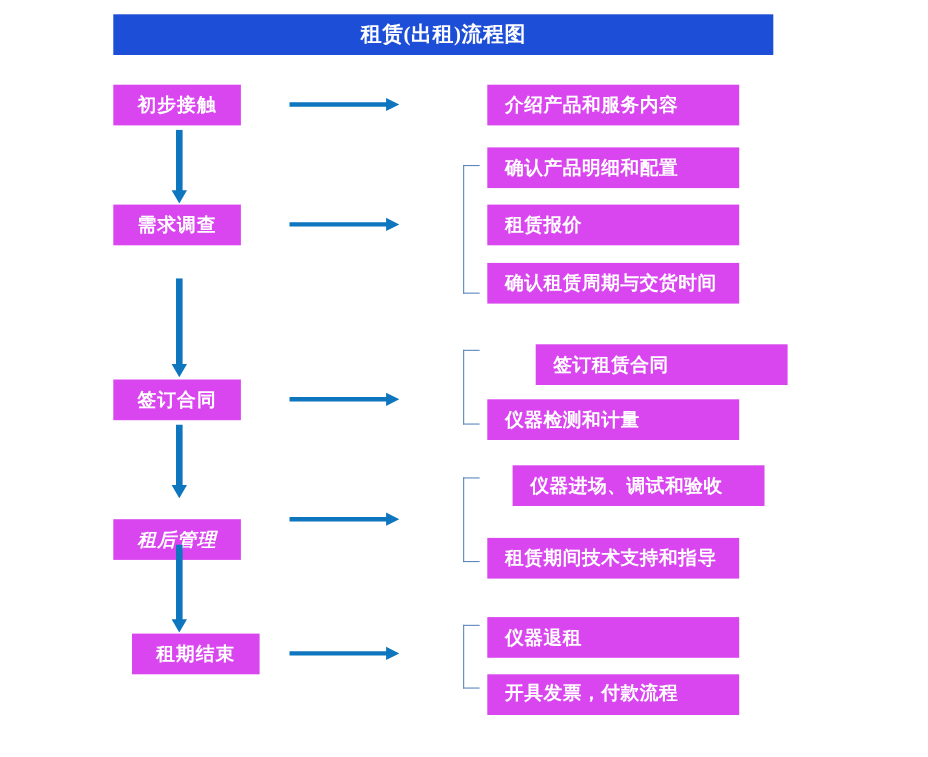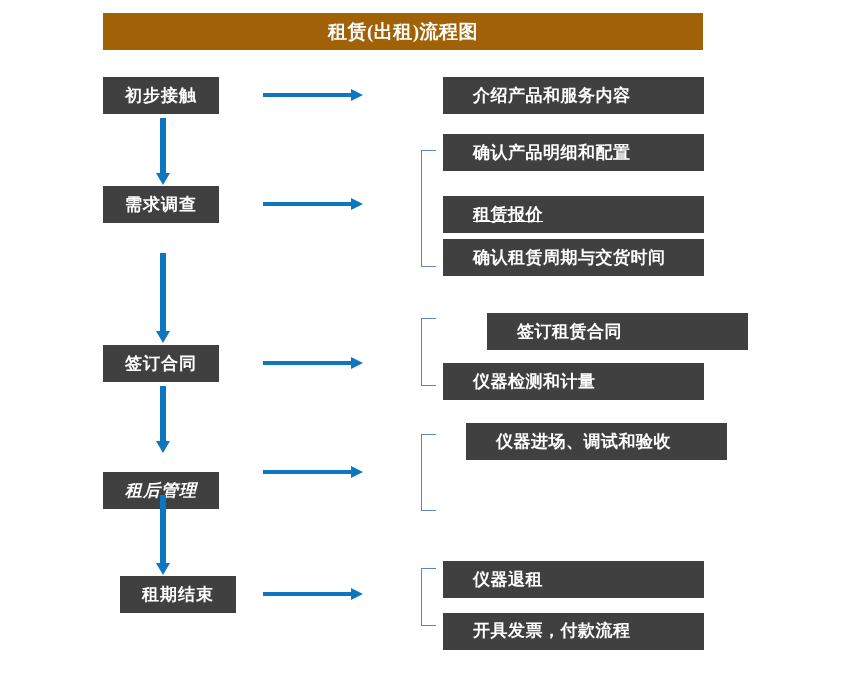--- a/index.html
+++ b/index.html
@@ -21,56 +21,56 @@
     height: 688px;
   }
 
   
   .title-bar {
     position: absolute;
     left: 103px;
     top: 13px;
     width: 600px;
     height: 37px;
-    background: #a16207;
+    background: #1d4ed8;
     color: #ffffff;
     font-size: 19px;
     font-weight: bold;
     line-height: 37px;
     text-align: center;
     letter-spacing: 0.5px;
     white-space: nowrap;
   }
 
   
   .box {
     position: absolute;
-    background: #404040;
+    background: #d946ef;
     color: #ffffff;
     font-weight: bold;
     white-space: nowrap;
     overflow: hidden;
   }
   .stage-box {
     width: 116px;
     height: 37px;
     left: 103px;
     font-size: 17px;
     line-height: 37px;
     text-align: center;
     letter-spacing: 1px;
   }
   .detail-box {
-    width: 261px;
+    width: 229px;
     height: 37px;
     left: 443px;
     font-size: 17px;
     line-height: 37px;
     text-align: left;
-    padding-left: 30px;
+    padding-left: 16px;
     box-sizing: border-box;
     letter-spacing: 0.5px;
   }
 
   
   .h-arrow {
     position: absolute;
     height: 16px;
   }
   .v-arrow {
@@ -104,30 +104,31 @@
   <div class="box stage-box" style="top:345px;">签订合同</div>
 
   <div class="box stage-box" style="top:472px;font-style:italic;">租后管理</div>
 
   <div class="box stage-box" style="top:576px;margin-left:17px;">租期结束</div>
 
   <div class="box detail-box" style="top:77px;">介绍产品和服务内容</div>
 
   <div class="box detail-box" style="top:134px;">确认产品明细和配置</div>
 
-  <div class="box detail-box" style="top:196px;text-decoration:underline;">租赁报价</div>
+  <div class="box detail-box" style="top:186px;">租赁报价</div>
 
   <div class="box detail-box" style="top:239px;">确认租赁周期与交货时间</div>
 
   <div class="box detail-box" style="top:313px;margin-left:44px;">签订租赁合同</div>
 
   <div class="box detail-box" style="top:363px;">仪器检测和计量</div>
 
   <div class="box detail-box" style="top:423px;margin-left:23px;">仪器进场、调试和验收</div>
 
+  <div class="box detail-box" style="top:489px;">租赁期间技术支持和指导</div>
 
   <div class="box detail-box" style="top:561px;">仪器退租</div>
 
   <div class="box detail-box" style="top:613px;font-family:Liberation Mono, monospace;">开具发票，付款流程</div>
 
   <div class="h-arrow" style="left:263px; top:87px; width:100px;">
     <svg width="100" height="16" viewBox="0 0 100 16">
       <path d="M0 6 H88 V2 L100 8 L88 14 V10 H0 Z" fill="#0d76bf"></path>
     </svg>
   </div>

